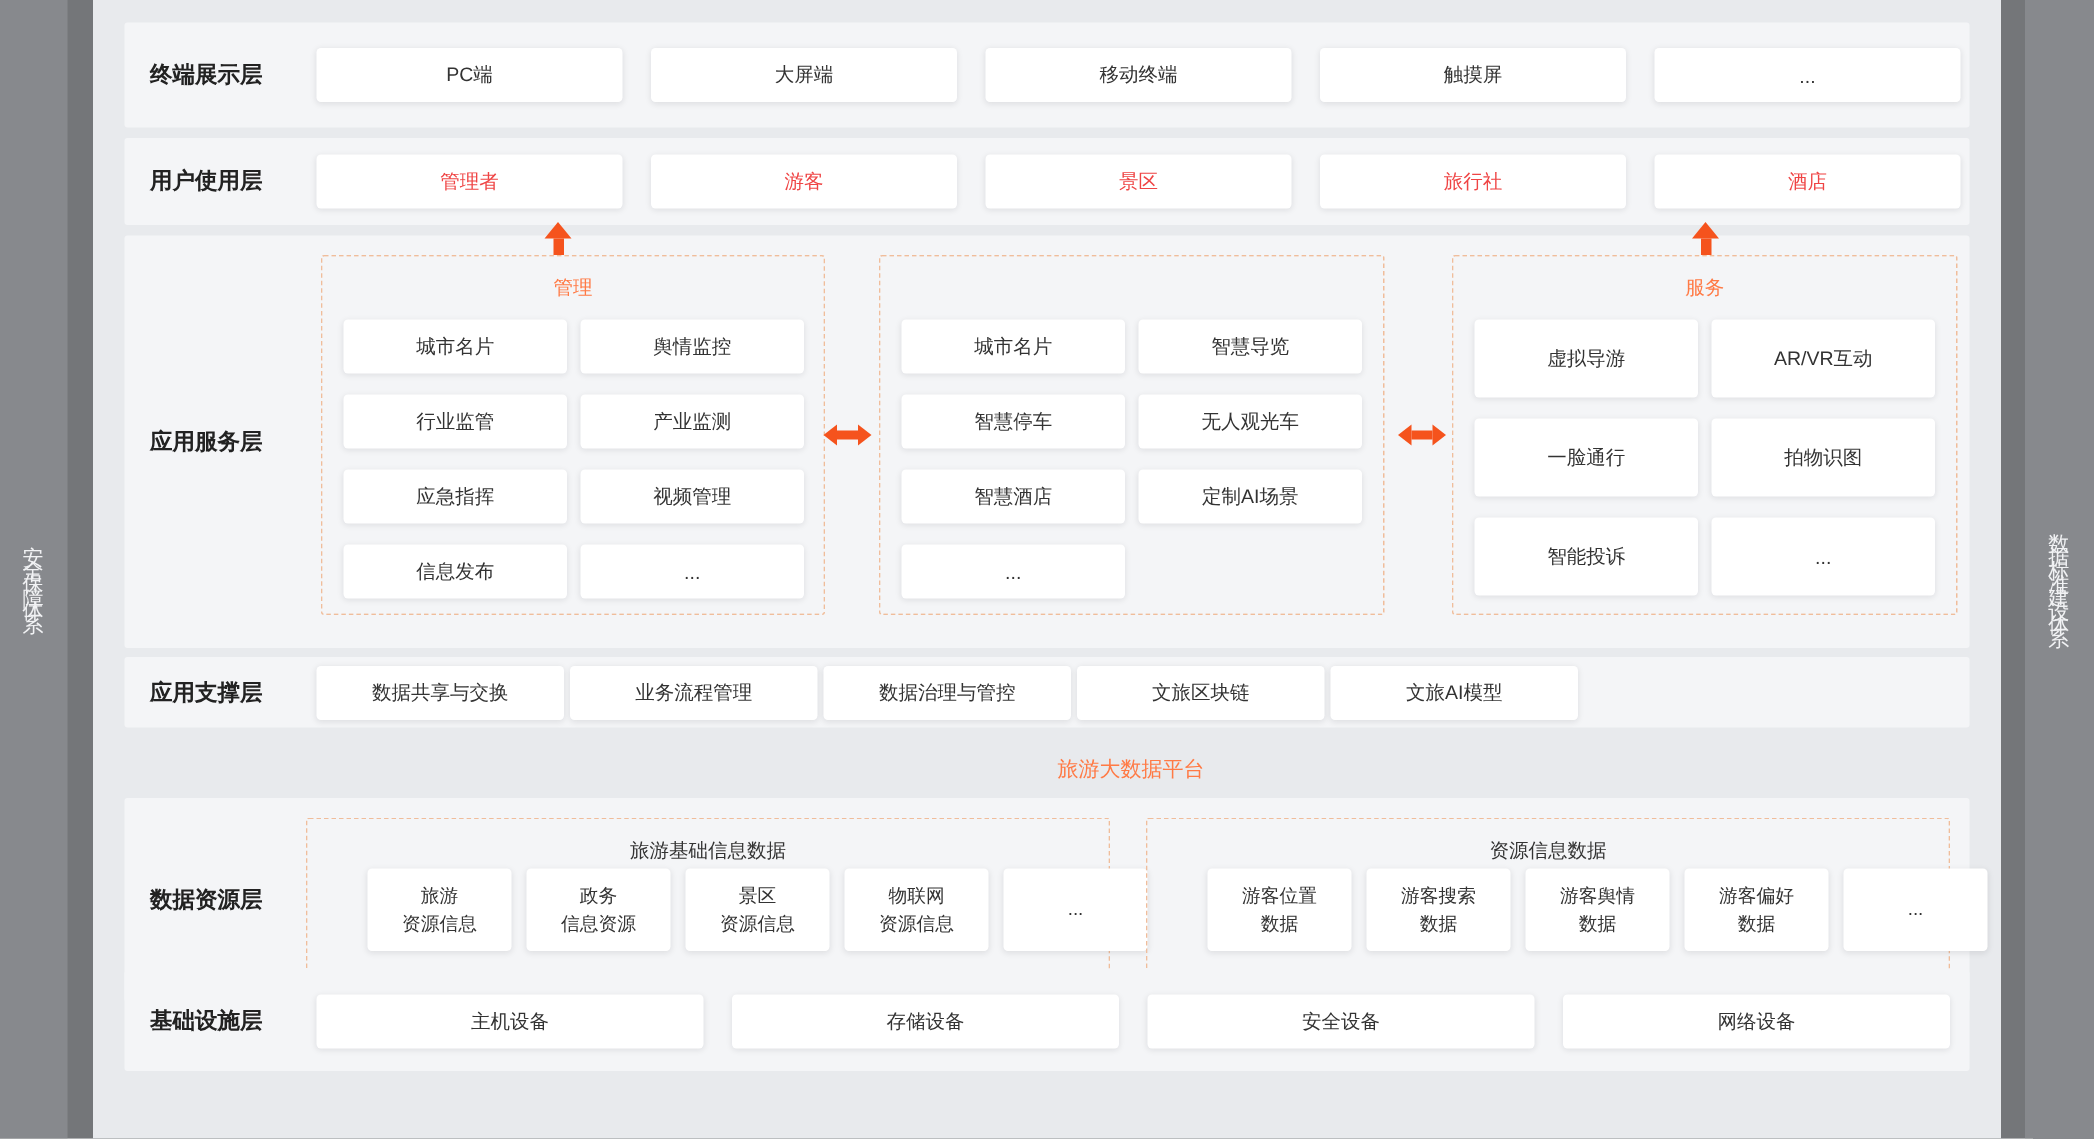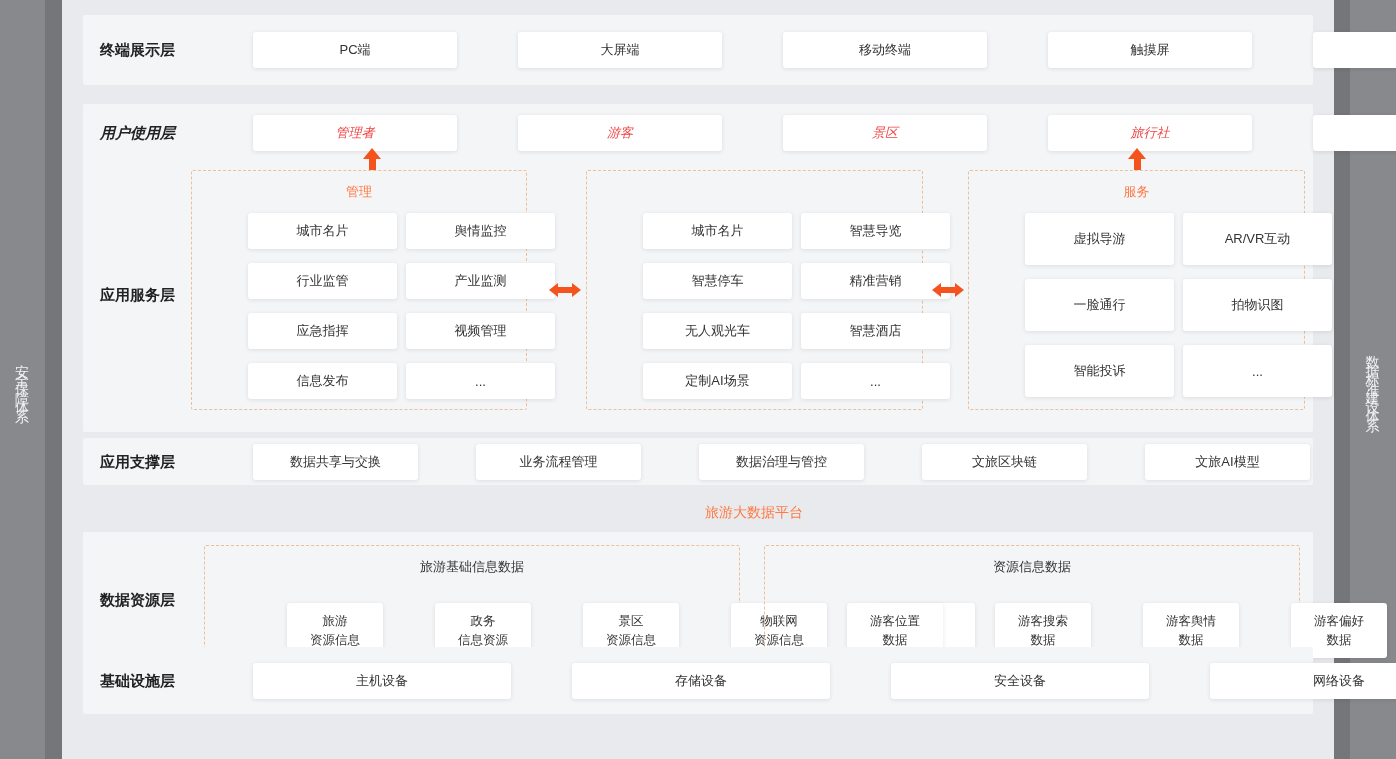--- a/index.html
+++ b/index.html
@@ -24,50 +24,50 @@
   }
   .main {
     position:absolute; left:62px; top:0; width:1272px; height:759px;
     background:#e8eaed;
   }
   .row {
     position:absolute; left:21px; width:1230px;
     background:#f4f5f7; border-radius:2px;
   }
   .row1 { top:15px;  height:70px; }
-  .row2 { top:104px;  height:58px;font-style:italic; }
+  .row2 { top:92px;  height:58px; }
   .row3 { top:157px; height:275px; }
   .row4 { top:438px; height:47px; }
   .row5 { top:532px; height:136px; }
   .row6 { top:647px; height:67px; }
   .row-label {
     position:absolute; left:17px; top:50%; transform:translateY(-50%);
     font-size:15px; font-weight:700; color:#222; white-space:nowrap;
   }
   .cards {
     position:absolute; left:128px; top:50%; transform:translateY(-50%);
     display:flex; gap:19px;
   }
   .card {
     background:#fff; border-radius:3px;
     box-shadow:0 1px 4px rgba(20,24,30,.10);
     display:flex; align-items:center; justify-content:center;
-    font-size:13px; color:#333; text-align:center;margin-left:42px;
+    font-size:13px; color:#333; text-align:center;
   }
   .w204 { width:204px; height:36px; }
   .w165 { width:165px; height:36px; }
   .w258 { width:258px; height:36px; }
   .orange-text { color:#ef4444; }
 
   
   .svc-group {
     position:absolute; top:13px; height:240px;
     border:1px dashed #f0bd9b; border-radius:2px;
   }
-  .g-mgmt { left:108px; width:336px; }
+  .g-mgmt { left:131px; width:336px; }
   .g-op   { left:503px; width:337px; }
   .g-svc  { left:885px; width:337px; }
   .group-title {
     position:absolute; top:12px; left:0; width:100%;
     text-align:center; font-size:13px; color:#ff7a45;
   }
   .svc-cards {
     position:absolute; left:14px; top:42px;
     display:grid; grid-template-columns:149px 149px;
     column-gap:9px; row-gap:14px;
@@ -77,21 +77,21 @@
 
   
   .dr-group {
     position:absolute; top:13px; height:112px; width:536px;
     border:1px dashed #f0bd9b; border-radius:2px;
   }
   .group-title.dark { color:#333; }
   .g-basic { left:121px; }
   .g-res   { left:681px; }
   .dr-cards {
-    position:absolute; left:8px; top:57px; display:flex; gap:10px;padding-left:32px;
+    position:absolute; left:8px; top:33px; display:flex; gap:10px;padding-left:32px;
   }
   .dr-cards .card {
     width:96px; height:55px; white-space:pre-line;
     line-height:1.5; font-size:12.5px;
   }
 
   
   .up-arrow { position:absolute; top:148px; width:18px; }
   .up-arrow.a1 { left:301px; }
   .up-arrow.a2 { left:1066px; }
@@ -174,21 +174,20 @@
         <div class="card">信息发布</div>
         <div class="card">...</div>
       </div>
     </div>
 
     <div class="svc-group g-op">
       <div class="svc-cards">
         <div class="card">城市名片</div>
         <div class="card">智慧导览</div>
         <div class="card">智慧停车</div>
-        <div class="card">精准营销</div>
         <div class="card">无人观光车</div>
         <div class="card">智慧酒店</div>
         <div class="card">定制AI场景</div>
         <div class="card">...</div>
       </div>
     </div>
 
     <div class="svc-group g-svc">
       <div class="group-title">服务</div>
       <div class="svc-cards">
@@ -197,21 +196,21 @@
         <div class="card">一脸通行</div>
         <div class="card">拍物识图</div>
         <div class="card">智能投诉</div>
         <div class="card">...</div>
       </div>
     </div>
   </section>
 
   <section class="row row4">
     <div class="row-label">应用支撑层</div>
-    <div class="cards" style="gap:16px">
+    <div class="cards" style="gap:4px">
       <div class="card w165">数据共享与交换</div>
       <div class="card w165">业务流程管理</div>
       <div class="card w165">数据治理与管控</div>
       <div class="card w165">文旅区块链</div>
       <div class="card w165">文旅AI模型</div>
     </div>
   </section>
 
   <div class="platform-label">旅游大数据平台</div>
 

